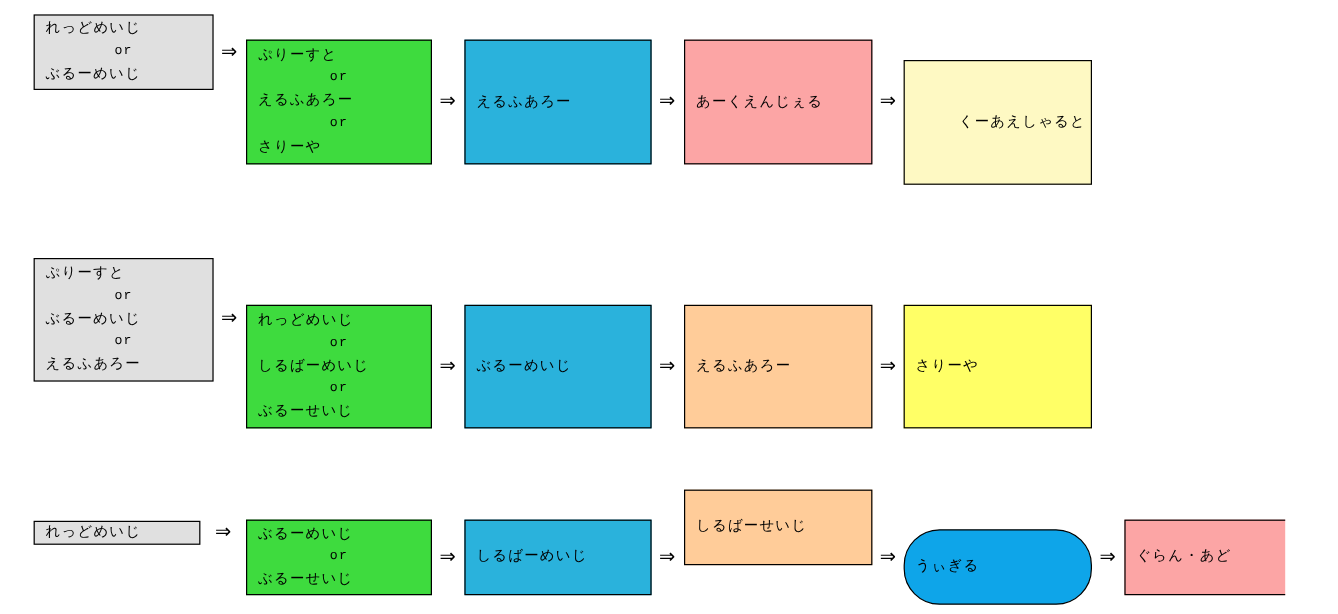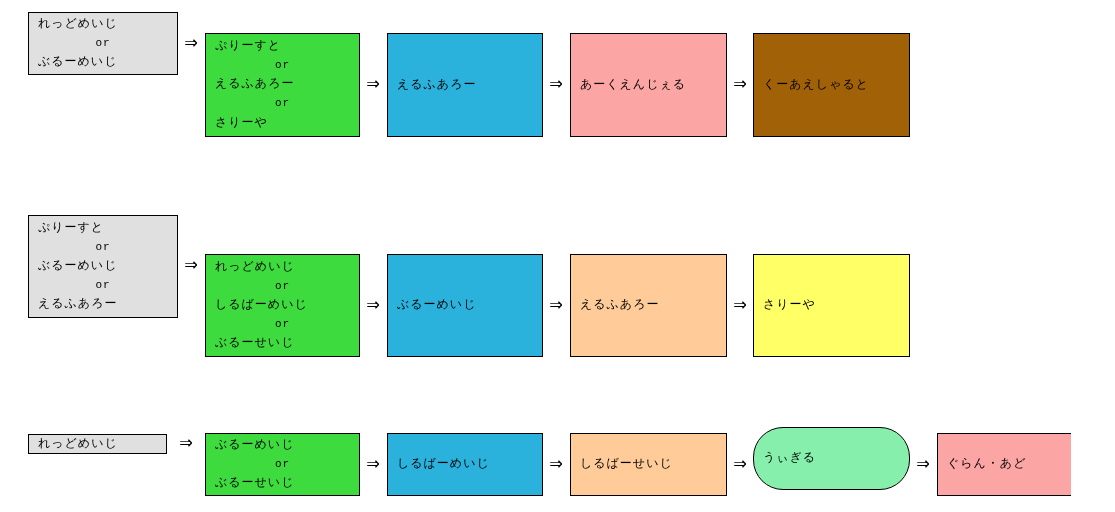--- a/index.html
+++ b/index.html
@@ -68,21 +68,21 @@
   <div class="box single" style="left: 387px; top: 33px; width: 156px; height: 104px; background: rgb(42, 178, 220);">
     <div class="line">えるふあろー</div>
   </div>
   <div class="arrow" style="left:541px; top:70px;">⇒</div>
 
   <div class="box single" style="left: 570px; top: 33px; width: 157px; height: 104px; background: #fca5a5;">
     <div class="line">あーくえんじぇる</div>
   </div>
   <div class="arrow" style="left:725px; top:70px;">⇒</div>
 
-  <div class="box single" style="left: 753px; top: 33px; width: 157px; height: 104px; background: #a16207;">
+  <div class="box single" style="left: 753px; top: 50px; width: 157px; height: 104px; background: #fef9c3; padding-left: 36px;">
     <div class="line">くーあえしゃると</div>
   </div>
 
   <div class="box" style="left: 28px; top: 215px; width: 150px; height: 103px; background: rgb(224, 224, 224);">
     <div class="line">ぷりーすと</div>
     <div class="line or">or</div>
     <div class="line">ぶるーめいじ</div>
     <div class="line or">or</div>
     <div class="line">えるふあろー</div>
   </div>
@@ -121,26 +121,26 @@
     <div class="line or">or</div>
     <div class="line">ぶるーせいじ</div>
   </div>
   <div class="arrow" style="left:358px; top:450px;">⇒</div>
 
   <div class="box single" style="left: 387px; top: 433px; width: 156px; height: 63px; background: rgb(42, 178, 220);">
     <div class="line">しるばーめいじ</div>
   </div>
   <div class="arrow" style="left:541px; top:450px;">⇒</div>
 
-  <div class="box single" style="left: 570px; top: 433px; width: 157px; height: 63px; background: rgb(255, 204, 153);">
+  <div class="box single" style="left: 570px; top: 408px; width: 157px; height: 63px; background: rgb(255, 204, 153);">
     <div class="line">しるばーせいじ</div>
   </div>
   <div class="arrow" style="left:725px; top:450px;">⇒</div>
 
-  <div class="box single" style="left: 753px; top: 427px; width: 157px; height: 63px; background: #86efac; border-radius: 30px;">
+  <div class="box single" style="left: 753px; top: 441px; width: 157px; height: 63px; background: #0ea5e9; border-radius: 30px;">
     <div class="line">うぃぎる</div>
   </div>
   <div class="arrow" style="left:908px; top:450px;">⇒</div>
 
   <div class="box single" style="left: 937px; top: 433px; width: 158px; height: 63px; background: #fca5a5;">
     <div class="line">ぐらん・あど</div>
   </div>
 
 </div>
 

